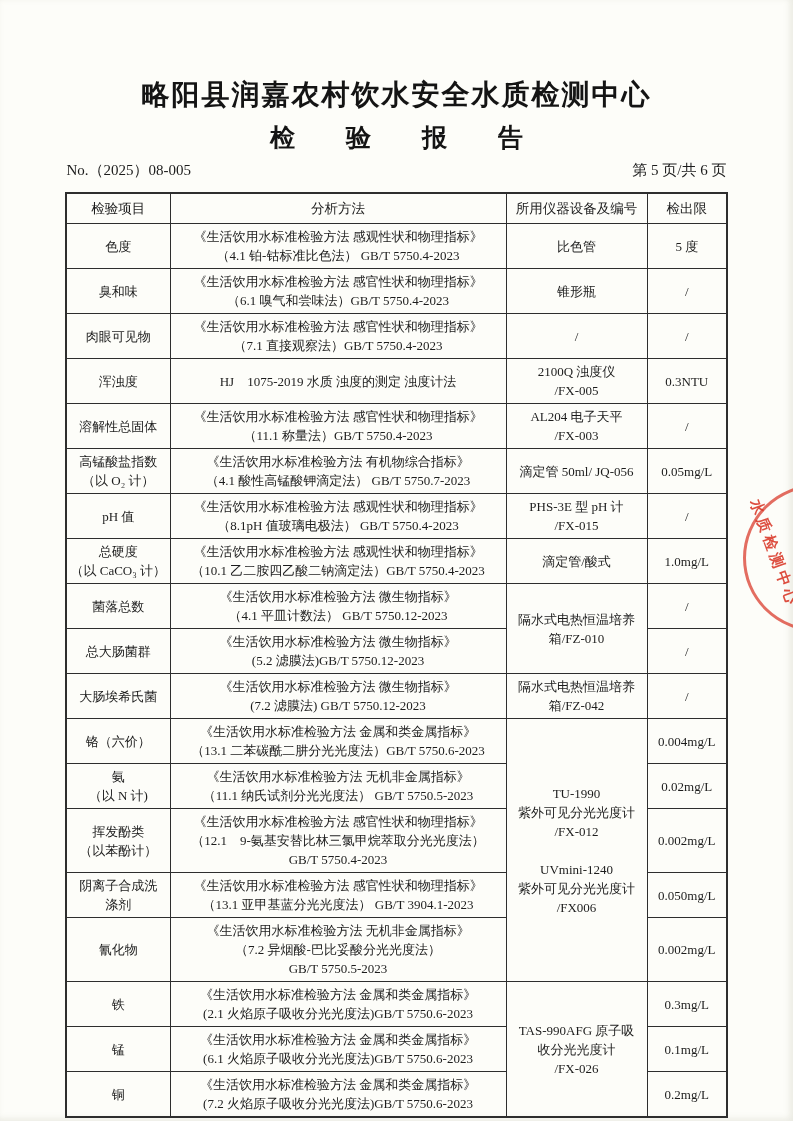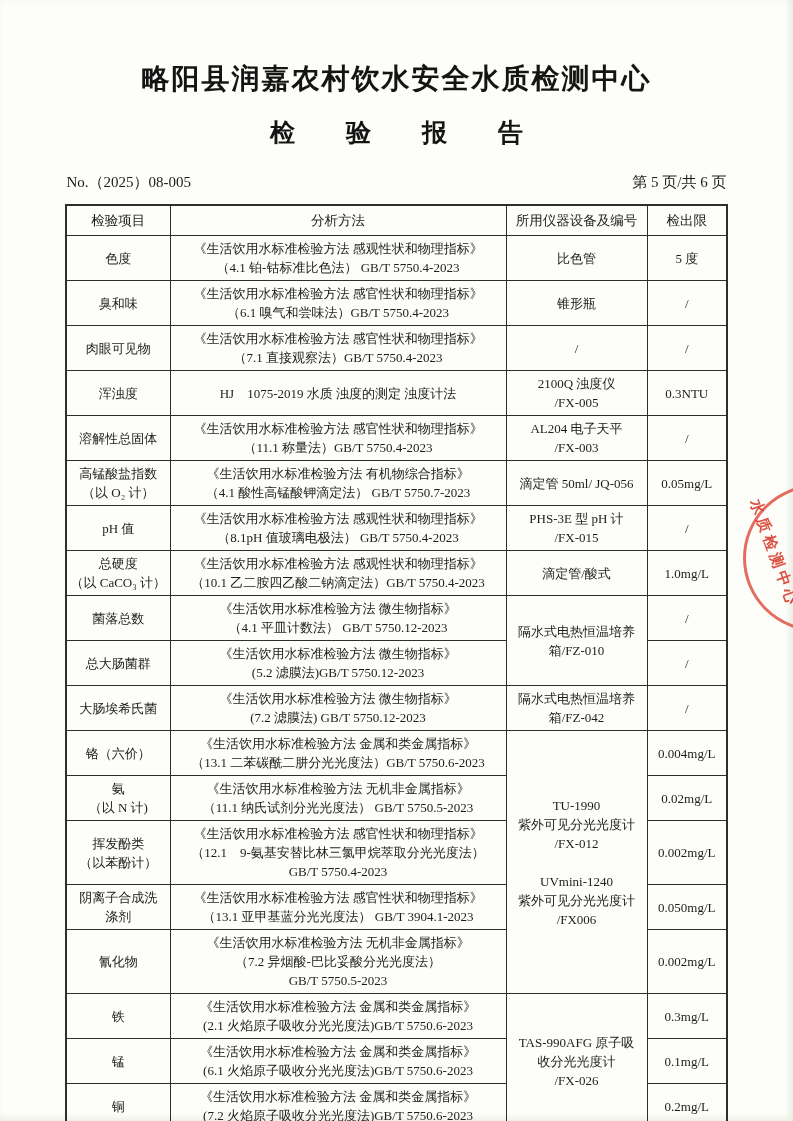--- a/index.html
+++ b/index.html
@@ -6,41 +6,41 @@
   body{
     width:793px;height:1121px;
     background:#fdfdf9;
     position:relative;
     overflow:hidden;
     font-family:"Liberation Serif",serif;
     color:#1c1c1c;
     box-shadow:inset -3px -2px 6px rgba(180,180,160,.25);
   }
   .org-title{
-    padding-top:60px;
+    padding-top:76px;
     text-align:center;
     font-family:"Liberation Sans",sans-serif;
     font-weight:700;
     font-size:28px;
     letter-spacing:2px;
     color:#141414;
   }
   .report-title{
-    margin-top:18px;
+    margin-top:7px;
     text-align:center;
     font-family:"Liberation Sans",sans-serif;
     font-weight:700;
     font-size:25px;
     letter-spacing:22px;
     text-indent:22px;
     color:#141414;
   }
   .meta-row{
     width:660px;
-    margin:24px auto 10px auto;
+    margin:7px auto 10px auto;
     display:flex;
     justify-content:space-between;
     align-items:flex-end;
     font-size:15px;
   }
   table.report{
     width:661px;
     margin:12px auto;
     border-collapse:collapse;
     table-layout:fixed;

